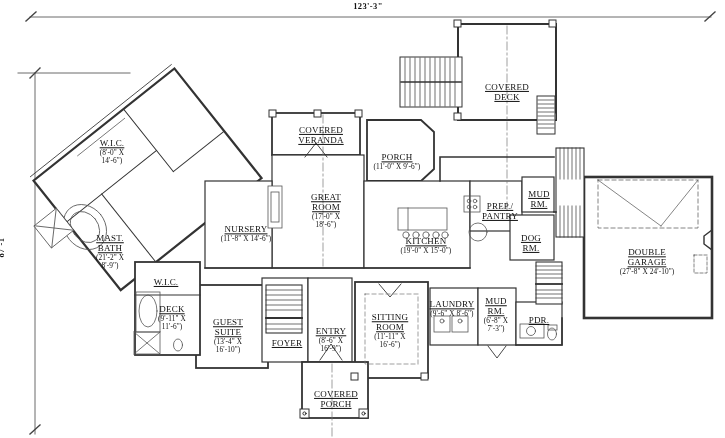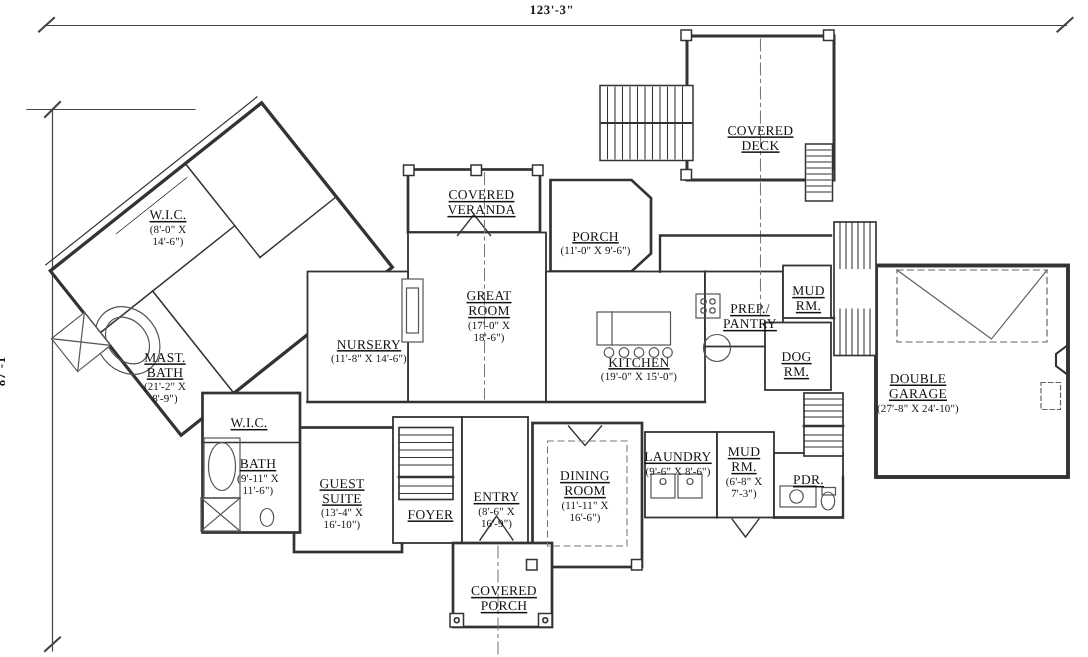--- a/index.html
+++ b/index.html
@@ -212,44 +212,44 @@
   </div>
   <div class="room" style="left:539px;top:199px;width:30px">
     <span class="rn">MUD RM.</span>
   </div>
   <div class="room" style="left:500px;top:211px;width:48px">
     <span class="rn">PREP./ PANTRY</span>
   </div>
   <div class="room" style="left:531px;top:243px;width:30px">
     <span class="rn">DOG RM.</span>
   </div>
-  <div class="room" style="left:612px;top:262px;width:76px">
+  <div class="room" style="left:647px;top:262px;width:76px">
     <span class="rn">DOUBLE GARAGE</span>
     <span class="rd">(27'-8" X 24'-10")</span>
   </div>
   <div class="room" style="left:166px;top:282px;width:40px">
     <span class="rn">W.I.C.</span>
   </div>
   <div class="room" style="left:172px;top:318px;width:44px">
-    <span class="rn">BATH</span>
+    <span class="rn">DECK</span>
     <span class="rd">(9'-11" X 11'-6")</span>
   </div>
   <div class="room" style="left:228px;top:336px;width:50px">
     <span class="rn">GUEST SUITE</span>
     <span class="rd">(13'-4" X 16'-10")</span>
   </div>
   <div class="room" style="left:287px;top:343px;width:44px">
     <span class="rn">FOYER</span>
   </div>
   <div class="room" style="left:331px;top:340px;width:44px">
     <span class="rn">ENTRY</span>
     <span class="rd">(8'-6" X 16'-9")</span>
   </div>
   <div class="room" style="left:390px;top:331px;width:48px">
-    <span class="rn">DINING ROOM</span>
+    <span class="rn">SITTING ROOM</span>
     <span class="rd">(11'-11" X 16'-6")</span>
   </div>
   <div class="room" style="left:452px;top:309px;width:52px">
     <span class="rn">LAUNDRY</span>
     <span class="rd">(9'-6" X 8'-6")</span>
   </div>
   <div class="room" style="left:496px;top:315px;width:40px">
     <span class="rn">MUD RM.</span>
     <span class="rd">(6'-8" X 7'-3")</span>
   </div>

